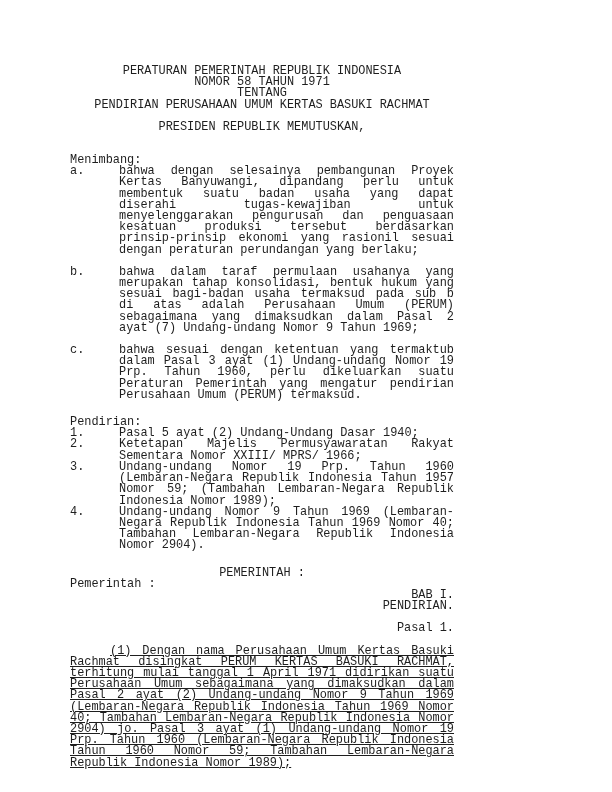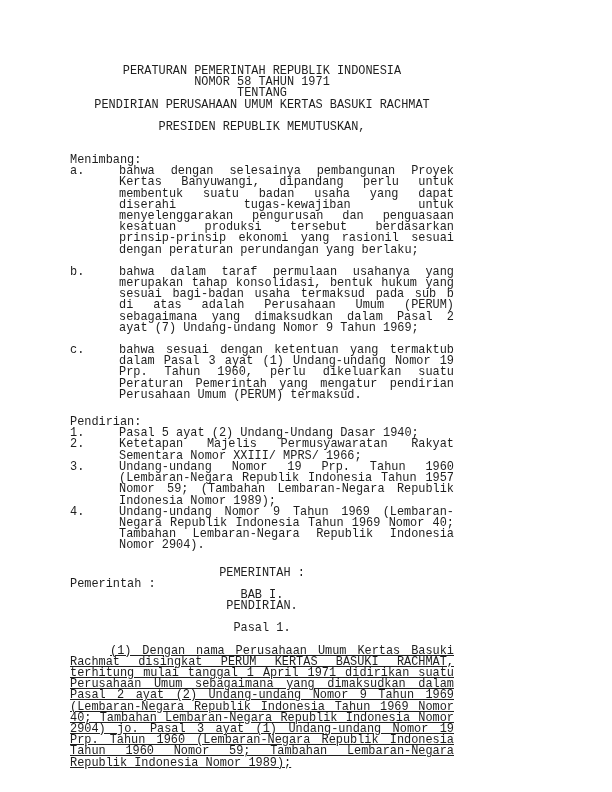--- a/index.html
+++ b/index.html
@@ -18,21 +18,21 @@
   }
   .center { text-align: center; }
   .title-block { margin-bottom: 11px; }
   .presiden { margin-bottom: 22px; }
   .section-label { }
   .li { display: flex; }
   .li + .li { margin-top: 11px; }
   .li-tight + .li-tight { margin-top: 0; }
   .li .marker { width: 33px; flex: 0 0 33px; }
   .li .txt { flex: 1; text-align: justify; margin-left: 16px; }
-  .sect { margin-bottom: 11px; }
+  .sect { margin-bottom: 11px; text-align: right; }
   .sect-lg { margin-bottom: 16px; }
   .menetapkan-para { text-align: justify; }
   .pasal-para { text-align: justify; text-indent: 40px; text-decoration: underline; }
 </style>
 </head>
 <body>
 
 <div class="page">
 
   <div class="title-block center">

